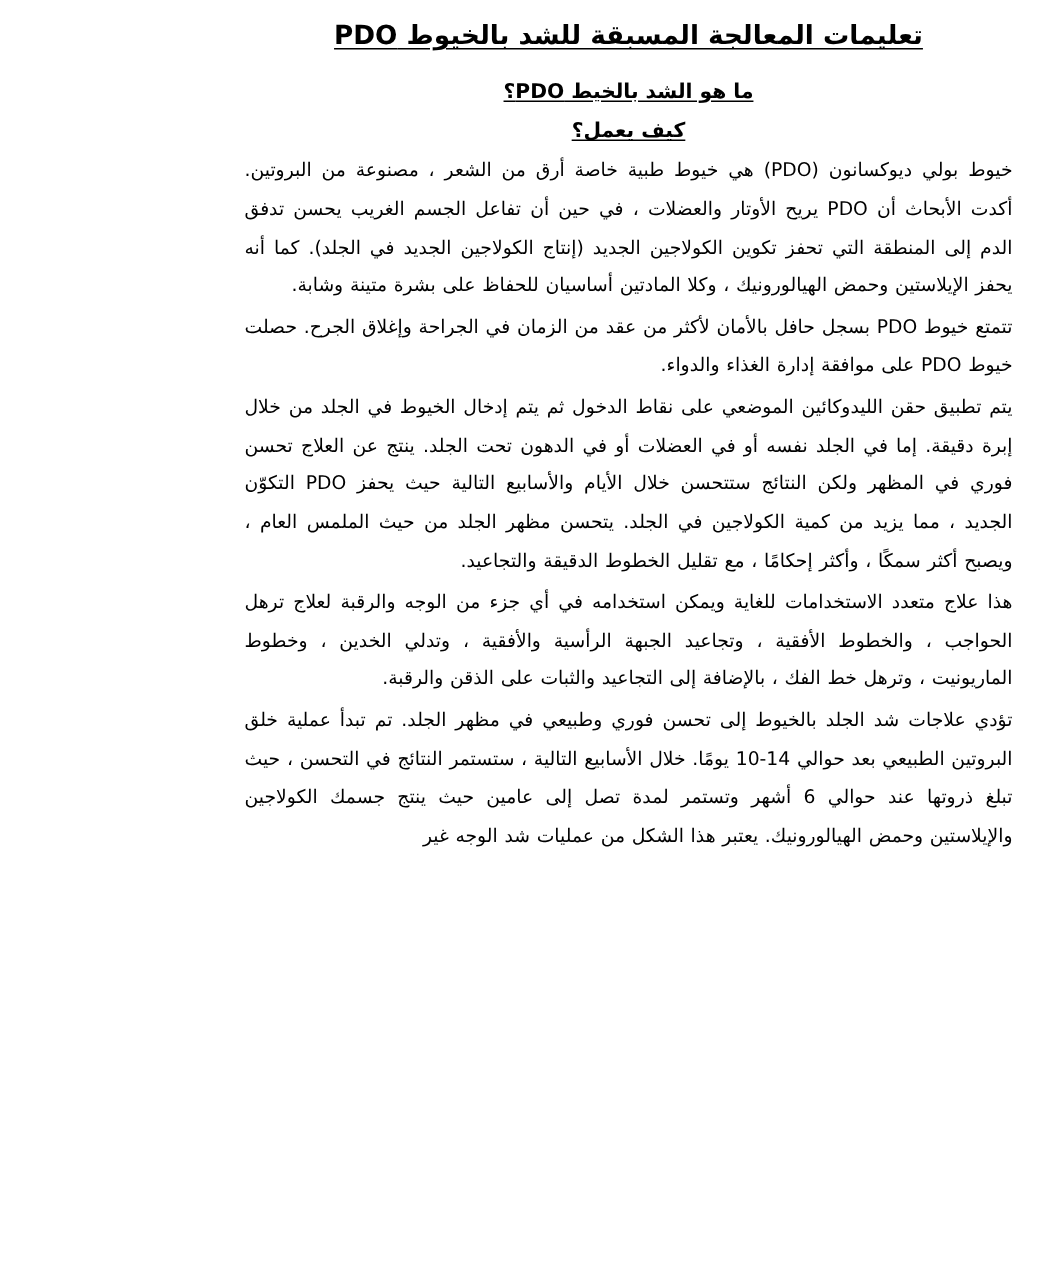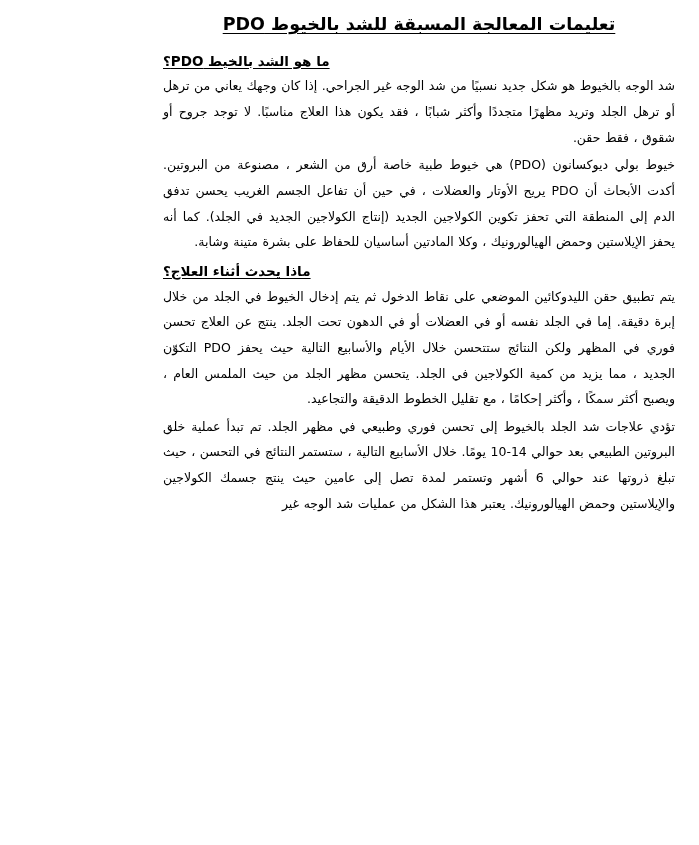--- a/index.html
+++ b/index.html
@@ -31,21 +31,21 @@
     text-underline-offset: 3px;
   }
   .section {
     margin-bottom: 2px;
   }
   .heading {
     font-weight: bold;
     font-size: 13.5px;
     line-height: 1.55;
     margin: 6px 0 2px 0;
-    text-align: left;
+    text-align: center;
     text-decoration: underline;
     text-underline-offset: 2px;
   }
   .para {
     font-size: 12.5px;
     line-height: 2.05;
     text-align: justify;
     text-align-last: right;
     margin: 0 0 2px 0;
     word-spacing: 0.5px;
@@ -56,35 +56,36 @@
 </style>
 </head>
 <body>
 
 <div class="page">
 
   <h1 class="doc-title">تعليمات المعالجة المسبقة للشد بالخيوط PDO</h1>
 
   <div class="section">
     <div class="heading">ما هو الشد بالخيط PDO؟</div>
-    <p class="para">شد الوجه بالخيوط هو شكل جديد نسبيًا من شد الوجه غير الجراحي. إذا كان وجهك يعاني من ترهل أو ترهل الجلد وتريد مظهرًا متجددًا وأكثر شبابًا ، فقد يكون هذا العلاج مناسبًا. لا توجد جروح أو شقوق ، فقط حقن.</p>
   </div>
 
   <div class="section">
+    <div class="heading">كيف يعمل؟</div>
     <p class="para">خيوط بولي ديوكسانون (PDO) هي خيوط طبية خاصة أرق من الشعر ، مصنوعة من البروتين. أكدت الأبحاث أن PDO يريح الأوتار والعضلات ، في حين أن تفاعل الجسم الغريب يحسن تدفق الدم إلى المنطقة التي تحفز تكوين الكولاجين الجديد (إنتاج الكولاجين الجديد في الجلد). كما أنه يحفز الإيلاستين وحمض الهيالورونيك ، وكلا المادتين أساسيان للحفاظ على بشرة متينة وشابة.</p>
   </div>
 
   <div class="section">
+    <p class="para">تتمتع خيوط PDO بسجل حافل بالأمان لأكثر من عقد من الزمان في الجراحة وإغلاق الجرح. حصلت خيوط PDO على موافقة إدارة الغذاء والدواء.</p>
   </div>
 
   <div class="section">
-    <div class="heading">ماذا يحدث أثناء العلاج؟</div>
     <p class="para">يتم تطبيق حقن الليدوكائين الموضعي على نقاط الدخول ثم يتم إدخال الخيوط في الجلد من خلال إبرة دقيقة. إما في الجلد نفسه أو في العضلات أو في الدهون تحت الجلد. ينتج عن العلاج تحسن فوري في المظهر ولكن النتائج ستتحسن خلال الأيام والأسابيع التالية حيث يحفز PDO التكوّن الجديد ، مما يزيد من كمية الكولاجين في الجلد. يتحسن مظهر الجلد من حيث الملمس العام ، ويصبح أكثر سمكًا ، وأكثر إحكامًا ، مع تقليل الخطوط الدقيقة والتجاعيد.</p>
   </div>
 
   <div class="section">
+    <p class="para">هذا علاج متعدد الاستخدامات للغاية ويمكن استخدامه في أي جزء من الوجه والرقبة لعلاج ترهل الحواجب ، والخطوط الأفقية ، وتجاعيد الجبهة الرأسية والأفقية ، وتدلي الخدين ،  وخطوط الماريونيت ، وترهل خط الفك ، بالإضافة إلى التجاعيد والثبات على الذقن والرقبة.</p>
   </div>
 
   <div class="section">
     <p class="para last-clipped">تؤدي علاجات شد الجلد بالخيوط إلى تحسن فوري وطبيعي في مظهر الجلد. تم تبدأ عملية خلق البروتين الطبيعي بعد حوالي 14-10 يومًا. خلال الأسابيع التالية ، ستستمر النتائج في التحسن ، حيث تبلغ ذروتها عند حوالي 6 أشهر وتستمر لمدة تصل إلى عامين حيث ينتج جسمك الكولاجين والإيلاستين وحمض الهيالورونيك. يعتبر هذا الشكل من عمليات شد الوجه غير</p>
   </div>
 
 </div>
 
 </body></html>

